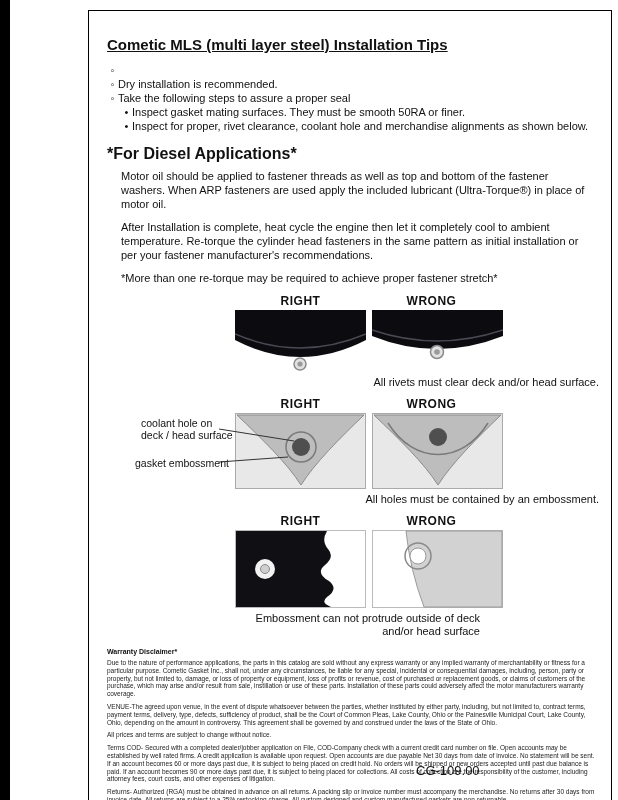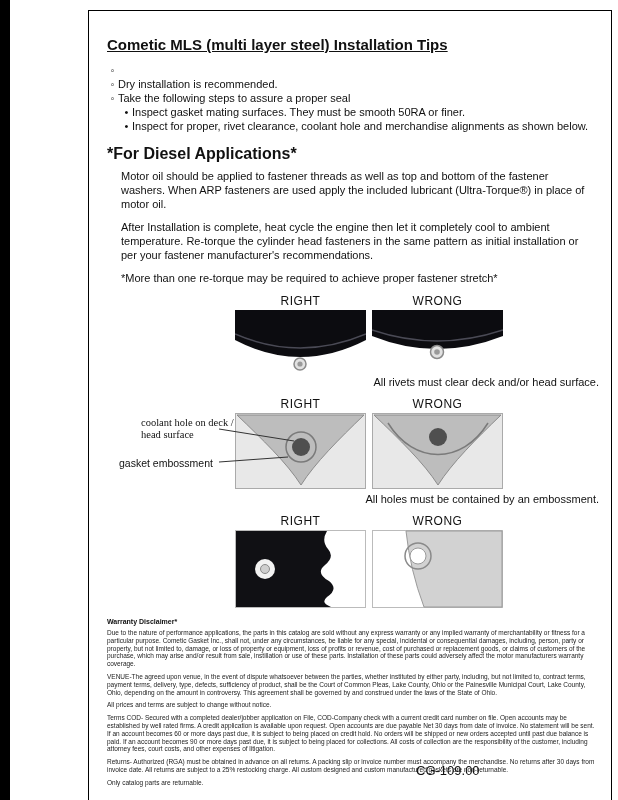--- a/index.html
+++ b/index.html
@@ -20,31 +20,31 @@
   .title { font-size:15px; font-weight:bold; text-decoration:underline; margin:15px 0 10px 0; }
   .tips { font-size:11px; line-height:14px; }
   .b { display:flex; }
   .b .mk { width:11px; flex:0 0 11px; text-align:center; }
   .b.l2 { margin-left:14px; }
   .h2 { font-size:16px; font-weight:bold; margin:12px 0 6px 0; }
   .para { font-size:11px; line-height:14px; max-width:470px; margin:0 0 9px 14px; }
   .note { margin-top:2px; }
 
   .drow { margin-top:8px; }
-  .dhead { display:flex; gap:6px; margin-left:128px; }
+  .dhead { display:flex; margin-left:128px;font-weight:bold; }
   .dh { width:131px; text-align:center; font-size:12px; letter-spacing:0.5px; }
   .dpanels { display:flex; gap:6px; margin-left:128px; margin-top:2px; }
   .panel { width:131px; display:block; background:#fff; }
   .dcap { font-size:11px; line-height:13px; margin:4px 0 6px 128px;text-align:right; }
   .dcap.narrow { max-width:245px; }
 
   .r2body { position:relative; margin-top:2px; }
   .lab { position:absolute; font-size:10.5px; line-height:12px; }
-  .lab1 { left:34px; top:4px; width:96px;font-family:Liberation Serif, serif; }
-  .lab2 { left:12px; top:44px; width:100px; white-space:nowrap; }
+  .lab1 { left:34px; top:4px; width:96px; }
+  .lab2 { left:28px; top:44px; width:100px; white-space:nowrap; }
   .lines { position:absolute; left:0; top:0; width:260px; height:80px; pointer-events:none; }
 
   .warranty { margin-top:10px; max-width:492px; }
   .wh { font-size:7px; font-weight:bold; margin-bottom:4px; }
   .wp { font-size:6.5px; line-height:7.8px; margin-bottom:5px; color:#222; }
   .wp.tight { margin-bottom:0; }
 
   .code { position:absolute; left:300px; top:752px; font-size:13px;margin-left:27px; }
 </style>
 </head>
@@ -150,20 +150,21 @@
           <circle cx="30" cy="39" r="10" fill="#f2f2f2"></circle>
           <circle cx="30" cy="39" r="4.5" fill="#cfcfcf" stroke="#8a8a8a" stroke-width="1"></circle>
         </svg>
         <svg class="panel" viewBox="0 0 131 78" width="131" height="78">
           <rect x="0.5" y="0.5" width="130" height="77" fill="#ffffff" stroke="#bbbbbb"></rect>
           <path d="M34,1 L130,1 L130,77 L52,77 Q38,40 34,1 Z" fill="#d2d2d2" stroke="#9a9a9a" stroke-width="1"></path>
           <circle cx="46" cy="26" r="13" fill="none" stroke="#8a8a8a" stroke-width="1.5"></circle>
           <circle cx="46" cy="26" r="8" fill="#ffffff" stroke="#9a9a9a" stroke-width="1"></circle>
         </svg>
       </div>
+      <div class="dcap narrow">Embossment can not protrude outside of deck and/or head surface</div>
     </div>
 
     <div class="warranty">
       <div class="wh">Warranty Disclaimer*</div>
       <p class="wp">Due to the nature of performance applications, the parts in this catalog are sold without any express warranty or any implied warranty of merchantability or fitness for a particular purpose.  Cometic Gasket Inc., shall not, under any circumstances, be liable for any special, incidental or consequential damages, including, person, party or property, but not limited to, damage, or loss of property or equipment, loss of profits or revenue, cost of purchased or replacement goods, or claims of customers of the purchase, which may arise and/or result from sale, instillation or use of these parts.  Installation of these parts could adversely affect the motor manufacturers warranty coverage.</p>
       <p class="wp">VENUE-The agreed upon venue, in the event of dispute whatsoever between the parties, whether instituted by either party, including, but not limited to, contract terms, payment terms, delivery, type, defects, sufficiency of product, shall be the Court of Common Pleas, Lake County, Ohio or the Painesville Municipal Court, Lake County, Ohio, depending on the amount in controversy. This agreement shall be governed by and construed under the laws of the State of Ohio.</p>
       <p class="wp">All prices and terms are subject to change without notice.</p>
       <p class="wp">Terms COD- Secured with a completed dealer/jobber application on File, COD-Company check with a current credit card number on file.  Open accounts may be established by well rated firms.  A credit application is available upon request.  Open accounts are due payable Net 30 days from date of invoice.  No statement will be sent.  If an account becomes 60 or more days past due, it is subject to being placed on credit hold.  No orders will be shipped or new orders accepted until past due balance is paid.  If an account becomes 90 or more days past due, it is subject to being placed for collections.  All costs of collection are the responsibility of the customer, including attorney fees, court costs, and other expenses of litigation.</p>
       <p class="wp">Returns- Authorized (RGA) must be obtained in advance on all returns.  A packing slip or invoice number must accompany the merchandise.  No returns after 30 days from invoice date.  All returns are subject to a 25% restocking charge.  All custom designed and custom manufactured gaskets are non-returnable.</p>
       <p class="wp tight">Only catalog parts are returnable.</p>

